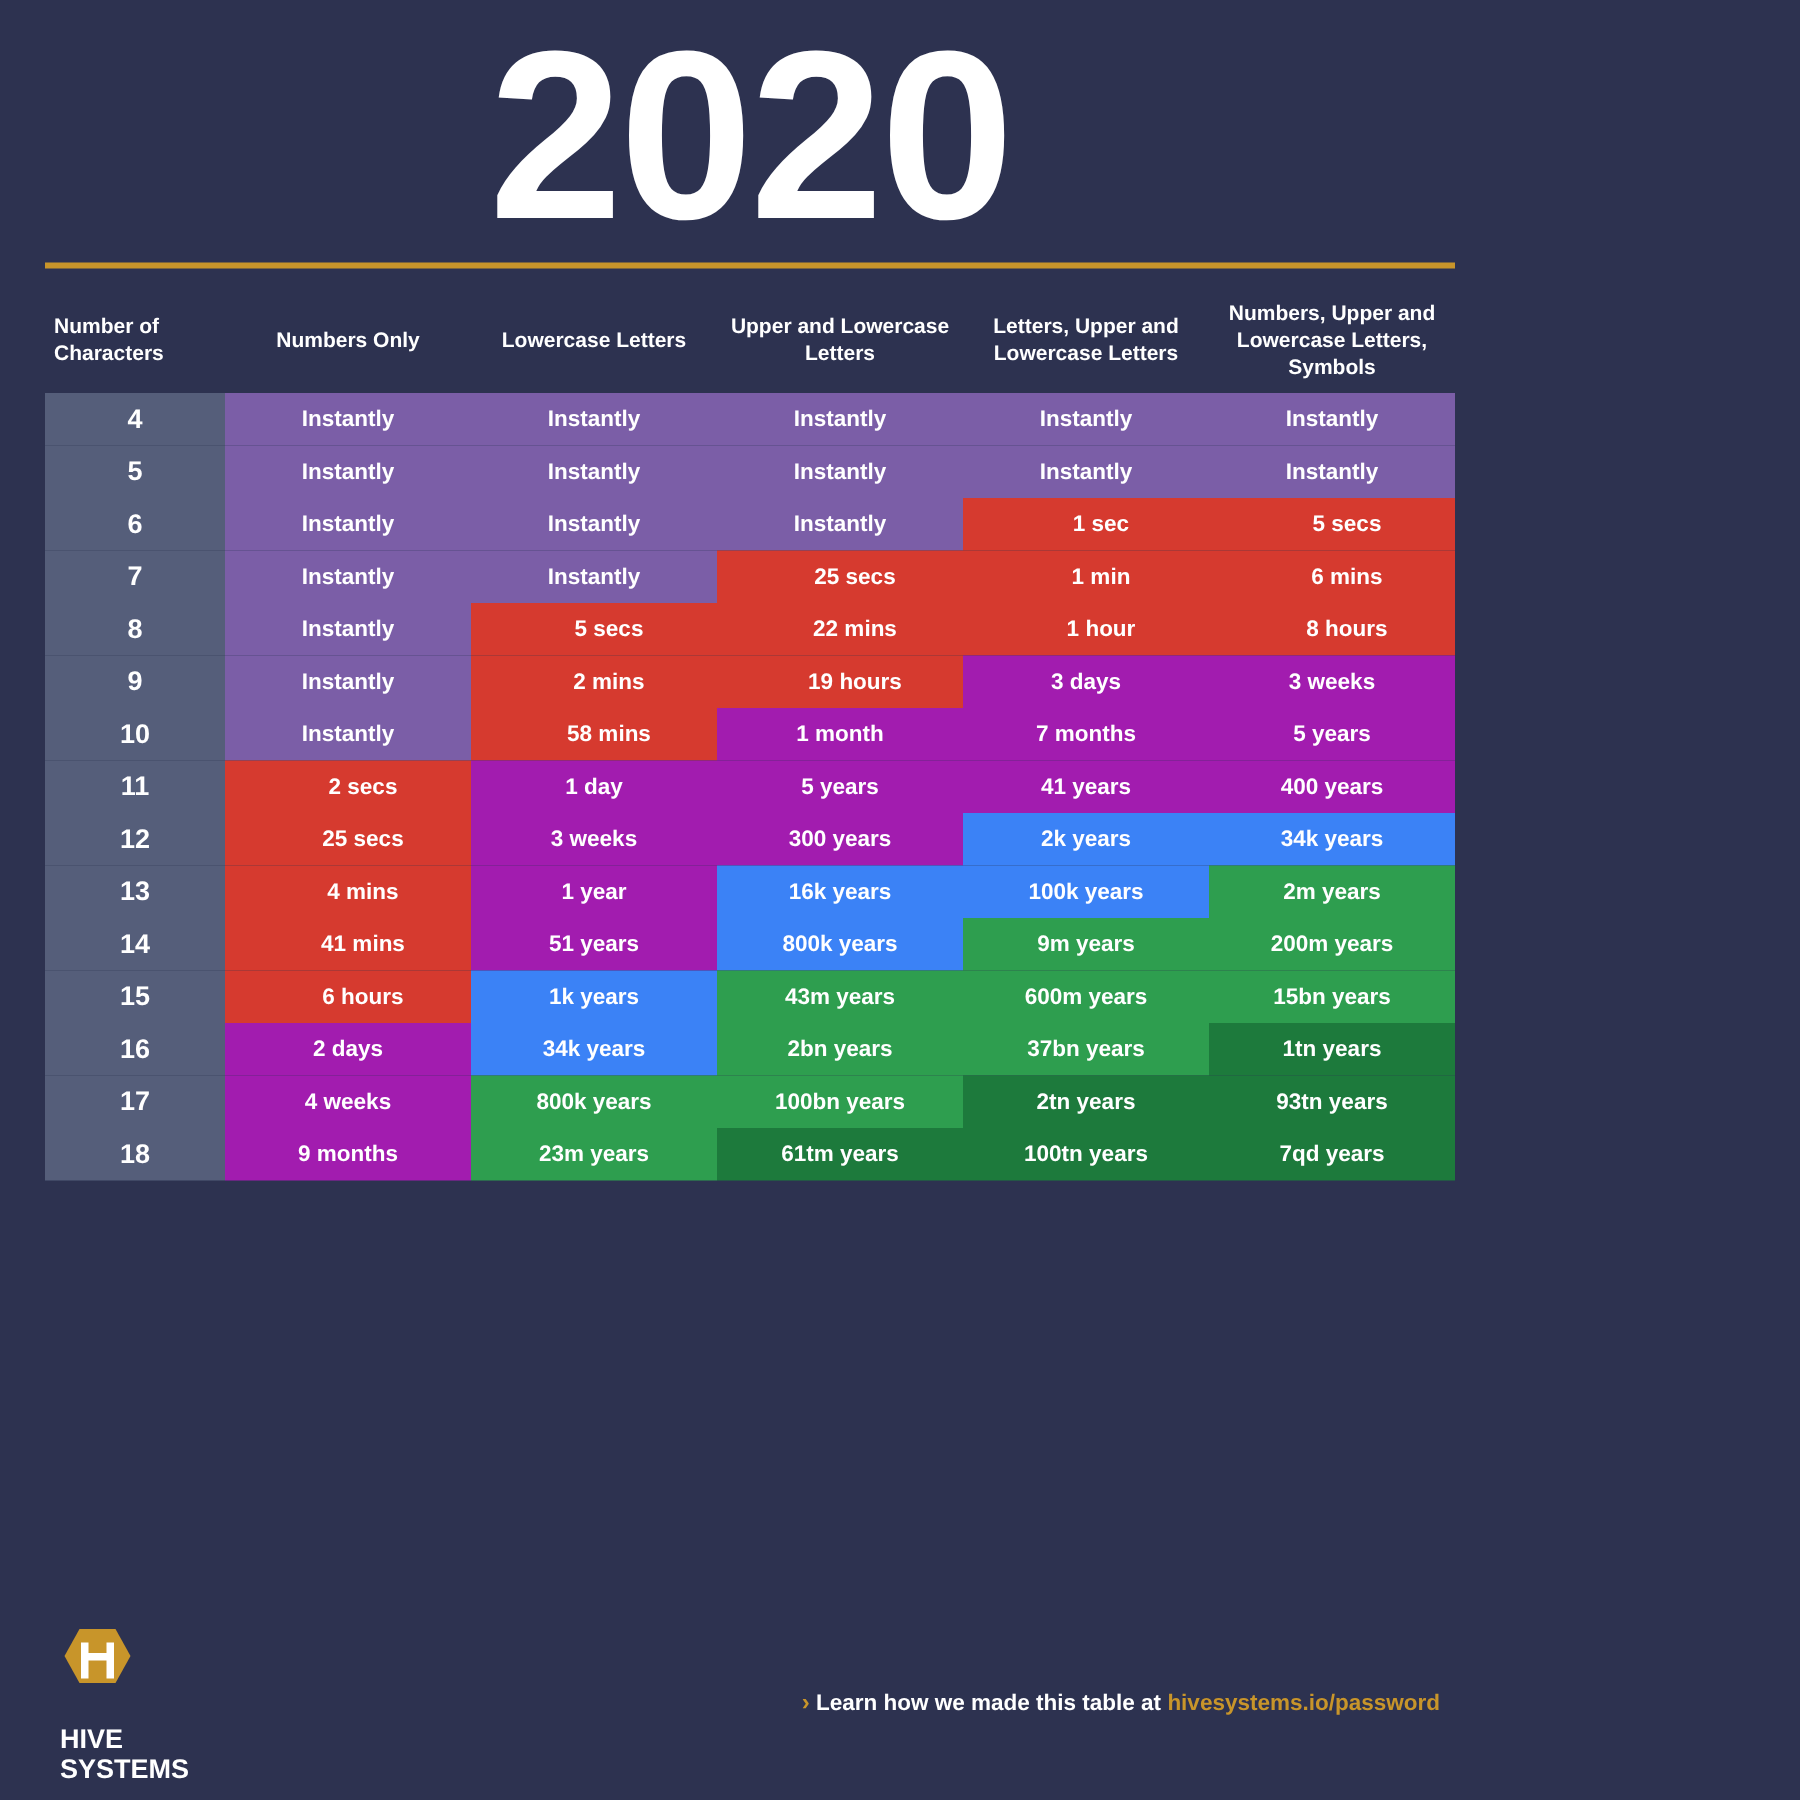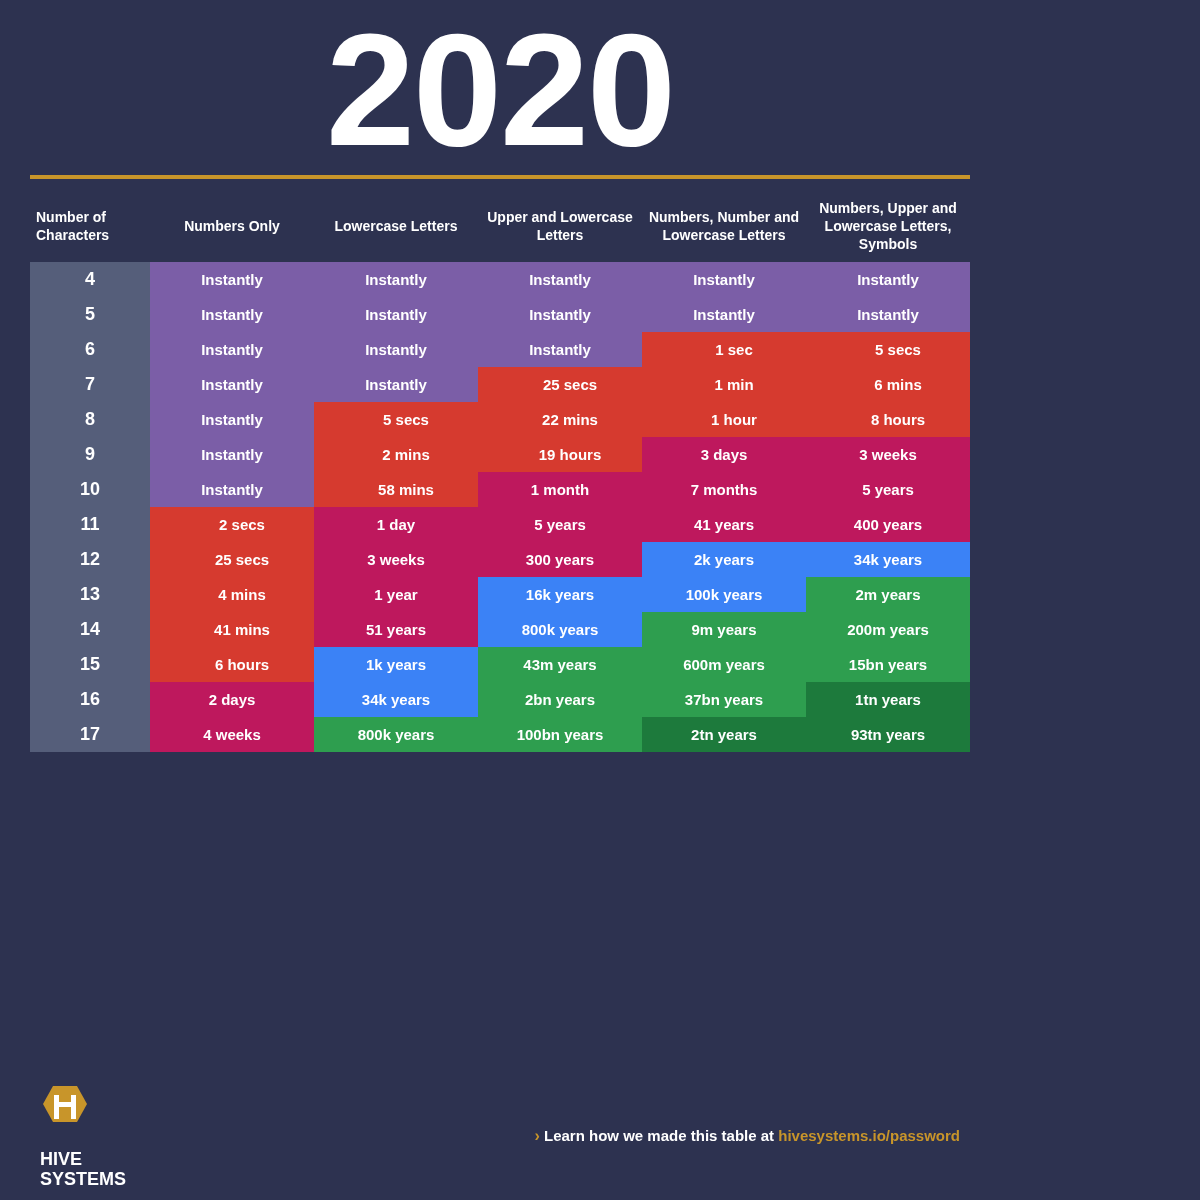--- a/index.html
+++ b/index.html
@@ -62,21 +62,21 @@
     tbody tr td:first-child {
       background-color: #555e7a;
       color: white;
       font-size: 18px;
       font-weight: 900;
       text-align: center;
     }
     
     .c-purple { background-color: #7b5ea7; }
     .c-red { background-color: #d63a2f; padding-left: 24px; }
-    .c-orange { background-color: #be185d; text-align: center; }
+    .c-orange { background-color: #a21caf; text-align: center; }
     .c-yellow-green { background-color: #3b82f6; }
     .c-green { background-color: #2e9e4f; }
     .c-dark-green { background-color: #1d7a3c; }
 
     .footer {
       display: flex;
       align-items: center;
       width: 100%;
       padding: 14px 10px 0 10px;
       justify-content: space-between;
@@ -112,21 +112,21 @@
   <div class="gold-line"></div>
 
   <table>
     <thead>
       <tr id="header-row">
 
       <th style="text-align: left;">Number of Characters</th>
           <th>Numbers Only</th>
           <th>Lowercase Letters</th>
           <th>Upper and Lowercase Letters</th>
-          <th>Numbers, Number and Lowercase Letters</th>
+          <th>Letters, Upper and Lowercase Letters</th>
           <th>Numbers, Upper and Lowercase Letters, Symbols</th>
         </tr>
     </thead>
     <tbody id="table-body">
 
     <tr>
           <td>4</td>
           <td class="c-purple">Instantly</td>
           <td class="c-purple">Instantly</td>
           <td class="c-purple">Instantly</td>
@@ -229,20 +229,28 @@
           <td class="c-green">37bn years</td>
           <td class="c-dark-green">1tn years</td>
         </tr>
         <tr>
           <td>17</td>
           <td class="c-orange">4 weeks</td>
           <td class="c-green">800k years</td>
           <td class="c-green">100bn years</td>
           <td class="c-dark-green">2tn years</td>
           <td class="c-dark-green">93tn years</td>
+        </tr>
+        <tr>
+          <td>18</td>
+          <td class="c-orange">9 months</td>
+          <td class="c-green">23m years</td>
+          <td class="c-dark-green">61tm years</td>
+          <td class="c-dark-green">100tn years</td>
+          <td class="c-dark-green">7qd years</td>
         </tr>
       </tbody>
   </table>
 
   <div class="footer">
     <div class="logo-area">
       <svg class="hive-logo" viewBox="0 0 50 50" xmlns="http://www.w3.org/2000/svg">
         <polygon points="13,5 37,5 47,23 37,41 13,41 3,23" fill="#c8952a"></polygon>
         <rect x="14" y="14" width="5" height="24" fill="white"></rect>
         <rect x="31" y="14" width="5" height="24" fill="white"></rect>

